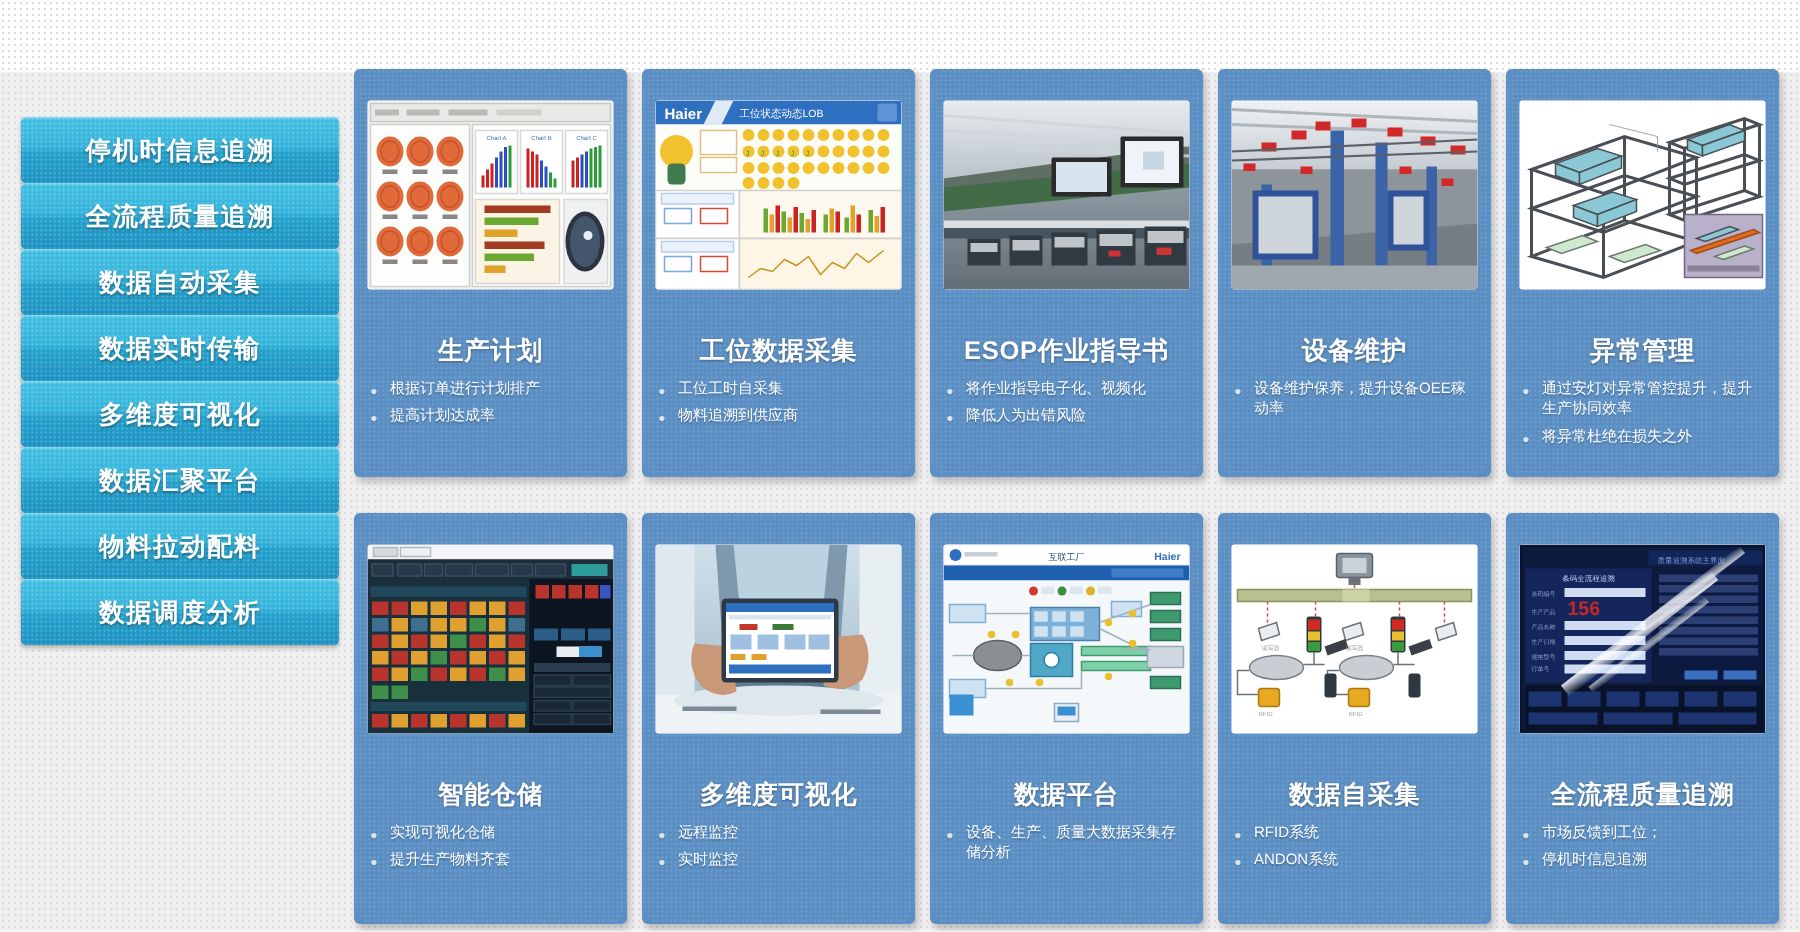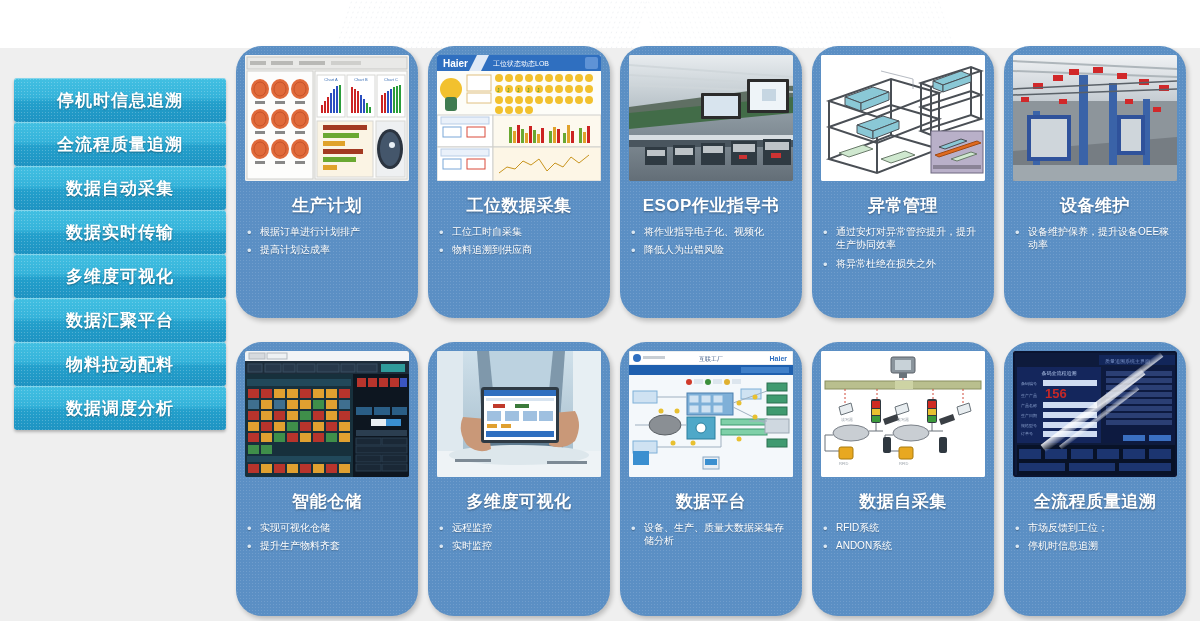--- a/index.html
+++ b/index.html
@@ -77,41 +77,41 @@
     width: 950px; height: 570px;
     z-index: 3;
     display: grid;
     grid-template-columns: repeat(5, 182px);
     grid-template-rows: 272px 274px;
     column-gap: 10px;
     row-gap: 24px;
   }
   .card {
     background: #5b8fc4;
-    border-radius: 26px;
+    border-radius: 4px;
     box-shadow: 2px 3px 5px rgba(0,0,0,0.22);
-    padding: 9px 9px 6px 9px;
+    padding: 21px 9px 6px 9px;
     display: flex; flex-direction: column;
     position: relative; overflow: hidden;
   }
   .card::after{
     content:""; position:absolute; inset:0; border-radius:14px;
     background-image: radial-gradient(rgba(255,255,255,0.13) 0.6px, transparent 0.7px);
     background-size: 3px 3px; pointer-events:none;
   }
   .thumb {
     width: 100%; height: 126px;
     background: #ffffff;
     border-radius: 2px;
     overflow: hidden;
     position: relative; z-index: 2;
     flex: 0 0 auto;
   }
   .card-title {
-    margin-top: 16px;
+    margin-top: 32px;
     text-align: center;
     color: #ffffff;
     font-size: 17px; font-weight: bold;
     letter-spacing: .5px;
     text-shadow: 0 1px 2px rgba(0,0,0,0.35);
     position: relative; z-index: 2;
     line-height: 1.1;
   }
   .bullets {
     margin-top: 9px; list-style: none;
@@ -438,81 +438,20 @@
       <div class="card-title">ESOP作业指导书</div>
       <ul class="bullets">
         <li>将作业指导电子化、视频化</li>
         <li>降低人为出错风险</li>
       </ul>
     </div>
 
     <div class="card">
       <div class="thumb">
         <svg viewBox="0 0 164 126" width="164" height="126" preserveAspectRatio="none">
-          <rect width="164" height="126" fill="#ffffff"></rect>
-          <g stroke="#4a4f55" stroke-width="2" fill="none">
-            <path d="M8 46 L70 24 L118 38 L56 62 Z"></path>
-            <path d="M8 46 L8 104"></path>
-              <path d="M56 62 L56 118"></path>
-              <path d="M118 38 L118 94"></path>
-              <path d="M70 24 L70 80"></path>
-            <path d="M8 104 L56 118 L118 94 L70 80 Z"></path>
-            <path d="M8 72 L70 50 L118 64 L56 88 Z"></path>
-          </g>
-          <g fill="#8ac8d6" stroke="#4a4f55" stroke-width="1">
-            <path d="M24 42 L52 32 L68 37 L40 48 Z"></path>
-            <path d="M24 42 L24 50 L40 56 L40 48 Z"></path>
-            <path d="M40 48 L68 37 L68 45 L40 56 Z"></path>
-          </g>
-          <g fill="#8ac8d6" stroke="#4a4f55" stroke-width="1">
-            <path d="M36 70 L62 61 L78 66 L52 76 Z"></path>
-            <path d="M36 70 L36 78 L52 84 L52 76 Z"></path>
-            <path d="M52 76 L78 66 L78 74 L52 84 Z"></path>
-          </g>
-          <g stroke="#4a4f55" stroke-width="2" fill="none">
-            <path d="M100 28 L150 12 L160 16 L110 32 Z"></path>
-            <path d="M100 28 L100 76"></path>
-              <path d="M110 32 L110 80"></path>
-              <path d="M150 12 L150 60"></path>
-              <path d="M160 16 L160 64"></path>
-            <path d="M100 52 L150 36 L160 40 L110 56 Z"></path>
-            <path d="M100 76 L110 80 L160 64 L150 60 Z"></path>
-          </g>
-          <g fill="#8ac8d6" stroke="#4a4f55" stroke-width="1">
-            <path d="M112 26 L140 16 L150 20 L122 30 Z"></path>
-            <path d="M112 26 L112 33 L122 37 L122 30 Z"></path>
-            <path d="M122 30 L150 20 L150 27 L122 37 Z"></path>
-          </g>
-          <g fill="#cfe8cf" stroke="#6a7b6a" stroke-width="1">
-            <path d="M18 98 L42 90 L52 94 L28 102 Z"></path>
-            <path d="M60 104 L84 96 L94 100 L70 108 Z"></path>
-          </g>
-          <g>
-            <rect x="110" y="76" width="52" height="42" fill="#b9b0c9" stroke="#6e6880"></rect>
-            <path d="M114 100 L156 86 L160 88 L118 102 Z" fill="#e06a20" stroke="#a14a12"></path>
-            <path d="M118 92 L140 84 L146 86 L124 94 Z" fill="#8ac8d6" stroke="#4a4f55"></path>
-            <path d="M130 104 L150 97 L156 99 L136 106 Z" fill="#cfe8cf" stroke="#6a7b6a"></path>
-            <rect x="112" y="110" width="48" height="4" fill="#8a8396"></rect>
-          </g>
-          <g stroke="#8b93a0" stroke-width="0.8" fill="none" opacity=".8">
-            <path d="M60 16 L92 24"></path>
-              <path d="M92 24 L92 34"></path>
-          </g>
-        </svg>
-      </div>
-      <div class="card-title">异常管理</div>
-      <ul class="bullets">
-        <li>通过安灯对异常管控提升，提升生产协同效率</li>
-        <li>将异常杜绝在损失之外</li>
-      </ul>
-    </div>
-
-    <div class="card">
-      <div class="thumb">
-        <svg viewBox="0 0 164 126" width="164" height="126" preserveAspectRatio="none">
           <defs>
             <linearGradient id="fcRoof" x1="0" y1="0" x2="0" y2="1">
               <stop offset="0" stop-color="#f0f2f4"></stop>
                 <stop offset="1" stop-color="#c5ccd2"></stop>
             </linearGradient>
           </defs>
           <rect width="164" height="126" fill="#9fa7ac"></rect>
           <rect width="164" height="46" fill="url(#fcRoof)"></rect>
           <path d="M0 46 L164 46 L164 126 L0 126 Z" fill="#8d959b"></path>
           <path d="M0 96 L164 82 L164 126 L0 126 Z" fill="#767d83"></path>
@@ -552,20 +491,81 @@
               <path d="M0 40 L164 34"></path>
           </g>
           <g fill="#9fa8ae">
             <rect x="0" y="110" width="164" height="16"></rect>
           </g>
         </svg>
       </div>
       <div class="card-title">设备维护</div>
       <ul class="bullets">
         <li>设备维护保养，提升设备OEE稼动率</li>
+      </ul>
+    </div>
+
+    <div class="card">
+      <div class="thumb">
+        <svg viewBox="0 0 164 126" width="164" height="126" preserveAspectRatio="none">
+          <rect width="164" height="126" fill="#ffffff"></rect>
+          <g stroke="#4a4f55" stroke-width="2" fill="none">
+            <path d="M8 46 L70 24 L118 38 L56 62 Z"></path>
+            <path d="M8 46 L8 104"></path>
+              <path d="M56 62 L56 118"></path>
+              <path d="M118 38 L118 94"></path>
+              <path d="M70 24 L70 80"></path>
+            <path d="M8 104 L56 118 L118 94 L70 80 Z"></path>
+            <path d="M8 72 L70 50 L118 64 L56 88 Z"></path>
+          </g>
+          <g fill="#8ac8d6" stroke="#4a4f55" stroke-width="1">
+            <path d="M24 42 L52 32 L68 37 L40 48 Z"></path>
+            <path d="M24 42 L24 50 L40 56 L40 48 Z"></path>
+            <path d="M40 48 L68 37 L68 45 L40 56 Z"></path>
+          </g>
+          <g fill="#8ac8d6" stroke="#4a4f55" stroke-width="1">
+            <path d="M36 70 L62 61 L78 66 L52 76 Z"></path>
+            <path d="M36 70 L36 78 L52 84 L52 76 Z"></path>
+            <path d="M52 76 L78 66 L78 74 L52 84 Z"></path>
+          </g>
+          <g stroke="#4a4f55" stroke-width="2" fill="none">
+            <path d="M100 28 L150 12 L160 16 L110 32 Z"></path>
+            <path d="M100 28 L100 76"></path>
+              <path d="M110 32 L110 80"></path>
+              <path d="M150 12 L150 60"></path>
+              <path d="M160 16 L160 64"></path>
+            <path d="M100 52 L150 36 L160 40 L110 56 Z"></path>
+            <path d="M100 76 L110 80 L160 64 L150 60 Z"></path>
+          </g>
+          <g fill="#8ac8d6" stroke="#4a4f55" stroke-width="1">
+            <path d="M112 26 L140 16 L150 20 L122 30 Z"></path>
+            <path d="M112 26 L112 33 L122 37 L122 30 Z"></path>
+            <path d="M122 30 L150 20 L150 27 L122 37 Z"></path>
+          </g>
+          <g fill="#cfe8cf" stroke="#6a7b6a" stroke-width="1">
+            <path d="M18 98 L42 90 L52 94 L28 102 Z"></path>
+            <path d="M60 104 L84 96 L94 100 L70 108 Z"></path>
+          </g>
+          <g>
+            <rect x="110" y="76" width="52" height="42" fill="#b9b0c9" stroke="#6e6880"></rect>
+            <path d="M114 100 L156 86 L160 88 L118 102 Z" fill="#e06a20" stroke="#a14a12"></path>
+            <path d="M118 92 L140 84 L146 86 L124 94 Z" fill="#8ac8d6" stroke="#4a4f55"></path>
+            <path d="M130 104 L150 97 L156 99 L136 106 Z" fill="#cfe8cf" stroke="#6a7b6a"></path>
+            <rect x="112" y="110" width="48" height="4" fill="#8a8396"></rect>
+          </g>
+          <g stroke="#8b93a0" stroke-width="0.8" fill="none" opacity=".8">
+            <path d="M60 16 L92 24"></path>
+              <path d="M92 24 L92 34"></path>
+          </g>
+        </svg>
+      </div>
+      <div class="card-title">异常管理</div>
+      <ul class="bullets">
+        <li>通过安灯对异常管控提升，提升生产协同效率</li>
+        <li>将异常杜绝在损失之外</li>
       </ul>
     </div>
 
     <div class="card">
       <div class="thumb">
         <svg viewBox="0 0 164 126" width="164" height="126" preserveAspectRatio="none">
           <rect width="164" height="126" fill="#101a24"></rect>
           <rect x="0" y="0" width="164" height="10" fill="#f2f4f6"></rect>
           <rect x="4" y="2" width="16" height="6" fill="#d6dade" stroke="#b3b9bf"></rect>
           <rect x="22" y="2" width="20" height="6" fill="#eef1f3" stroke="#b3b9bf"></rect>

